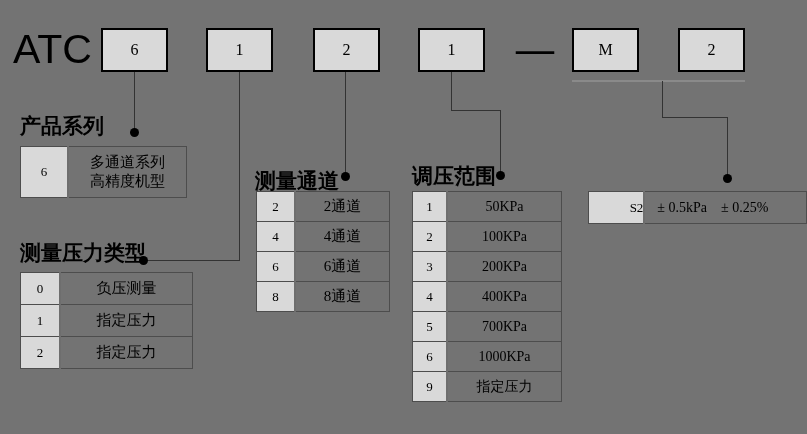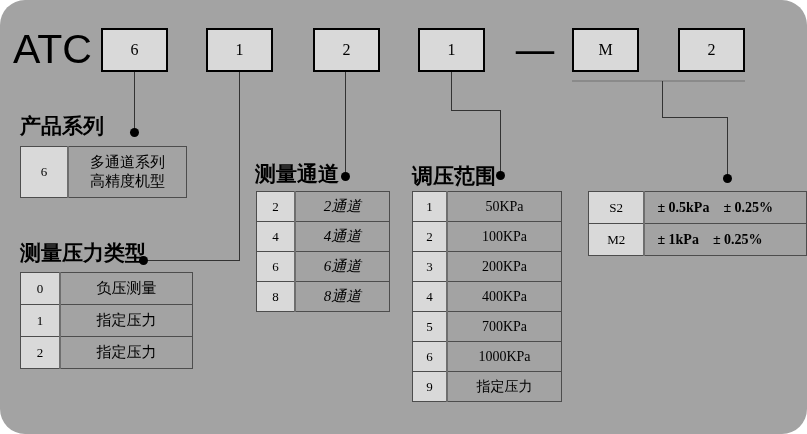--- a/index.html
+++ b/index.html
@@ -1,18 +1,18 @@
 <!DOCTYPE html>
 <html><head>
 <meta charset="utf-8">
 <style>
   html,body{margin:0;padding:0;background:#fff;}
   .canvas{
-    position:relative;width:807px;height:434px;background:#a3a3a3;overflow:hidden;
-    font-family:"Liberation Serif","DejaVu Serif",serif;color:#000;border-radius:25px;
+    position:relative;width:807px;height:434px;background:#737373;overflow:hidden;
+    font-family:"Liberation Serif","DejaVu Serif",serif;color:#000;
   }
   .brand{
     position:absolute;left:13px;top:26px;width:90px;height:46px;
     font-family:"Liberation Sans","DejaVu Sans",sans-serif;
     font-size:41px;line-height:46px;color:#000;letter-spacing:0px;
   }
   .codebox{
     position:absolute;top:28px;width:67px;height:44px;
     background:#d9d9d9;border:2px solid #000;box-sizing:border-box;
     display:flex;align-items:center;justify-content:center;
@@ -49,29 +49,29 @@
   .two-line{line-height:19px;font-size:15px;}
   
   #tbl-series{left:20px;top:146px;}
   #tbl-series td{height:50px;}
   #tbl-series .code{width:46px;} #tbl-series .lbl{width:117px;}
   #tbl-ptype{left:20px;top:272px;}
   #tbl-ptype td{height:31px;}
   #tbl-ptype .code{width:38px;} #tbl-ptype .lbl{width:131px;margin-left:24px;}
   #tbl-chan{left:256px;top:191px;}
   #tbl-chan td{height:29px;}
-  #tbl-chan .code{width:37px;} #tbl-chan .lbl{width:93px;font-style:italic;}
+  #tbl-chan .code{width:37px;} #tbl-chan .lbl{width:93px;}
   #tbl-reg{left:412px;top:191px;}
   #tbl-reg td{height:29px;}
   #tbl-reg .code{width:33px;} #tbl-reg .lbl{width:113px;}
   #tbl-reg td.lbl{font-size:14px;}
   #tbl-leak{left:588px;top:191px;}
-  #tbl-leak td{height:31px;}
+  #tbl-leak td{height:31px;text-align:right;}
   #tbl-leak .code{width:55px;} #tbl-leak .lbl{width:150px;}
-  #tbl-leak td.lbl{text-align:left;padding-left:12px;font-size:14px;font-weight:bold;}
+  #tbl-leak td.lbl{text-align:left;padding-left:12px;font-size:14px;}
   #tbl-leak td.lbl .acc{margin-left:14px;}
 </style>
 </head>
 <body>
 
 <div class="canvas">
 
   <div class="brand">ATC</div>
 
   <div class="codebox" style="left:101px">6</div>
@@ -98,21 +98,21 @@
   <div class="line vline" style="left:500px;top:110px;height:62px"></div>
   <div class="dot" style="left:496px;top:171px"></div>
 
   <div class="line vline" style="left:662px;top:81px;height:37px"></div>
   <div class="line hline" style="left:662px;top:117px;width:66px"></div>
   <div class="line vline" style="left:727px;top:117px;height:58px"></div>
   <div class="dot" style="left:723px;top:174px"></div>
 
   <div class="heading" style="left:20px;top:116px">产品系列</div>
   <div class="heading" style="left:20px;top:243px">测量压力类型</div>
-  <div class="heading" style="left:255px;top:164px">测量通道</div>
+  <div class="heading" style="left:255px;top:171px">测量通道</div>
   <div class="heading" style="left:412px;top:166px">调压范围</div>
 
   <table class="spec" id="tbl-series">
     <tbody>
         <tr>
       <td class="code">6</td>
       <td class="lbl">
         <div class="two-line">多通道系列</div>
         <div class="two-line">高精度机型</div>
       </td>
@@ -192,22 +192,16 @@
     </table>
 
   <table class="spec" id="tbl-leak">
     <tbody>
         <tr>
       <td class="code">S2</td>
       <td class="lbl">
         <span>± 0.5kPa</span><span class="acc">± 0.25%</span>
       </td>
     </tr>
-    <tr>
-      <td class="code">M2</td>
-      <td class="lbl">
-        <span>± 1kPa</span><span class="acc">± 0.25%</span>
-      </td>
-    </tr>
   </tbody>
     </table>
 
 </div>
 
 </body></html>

